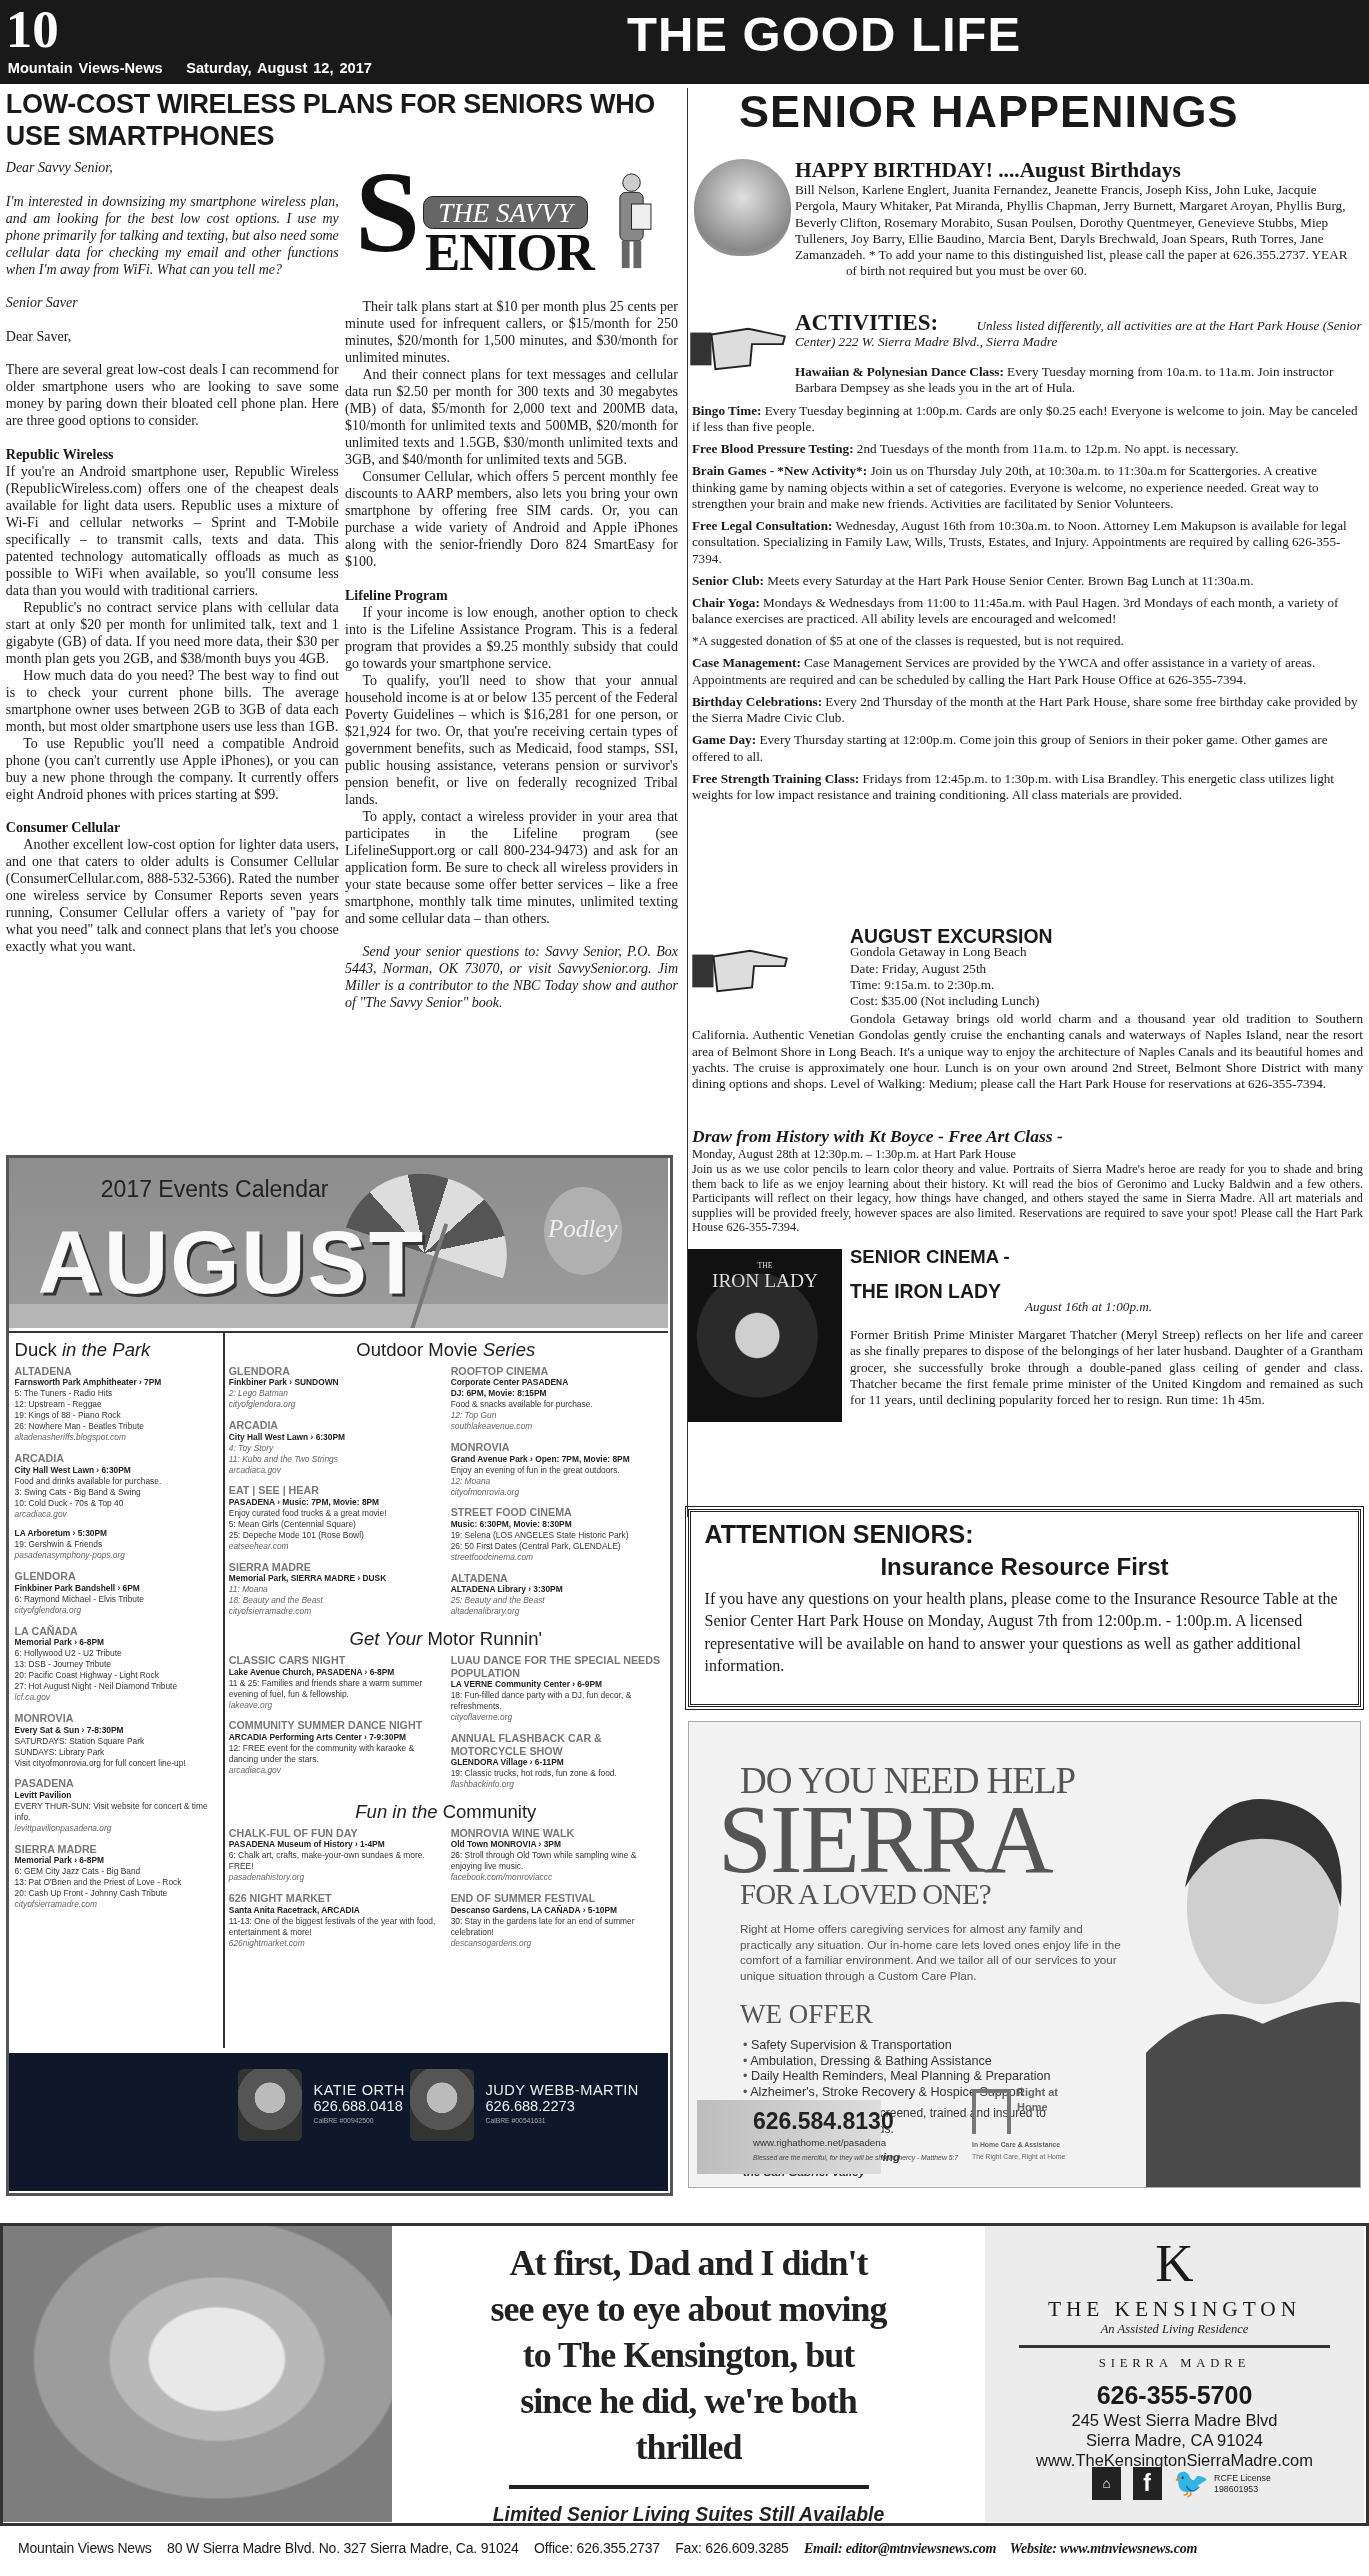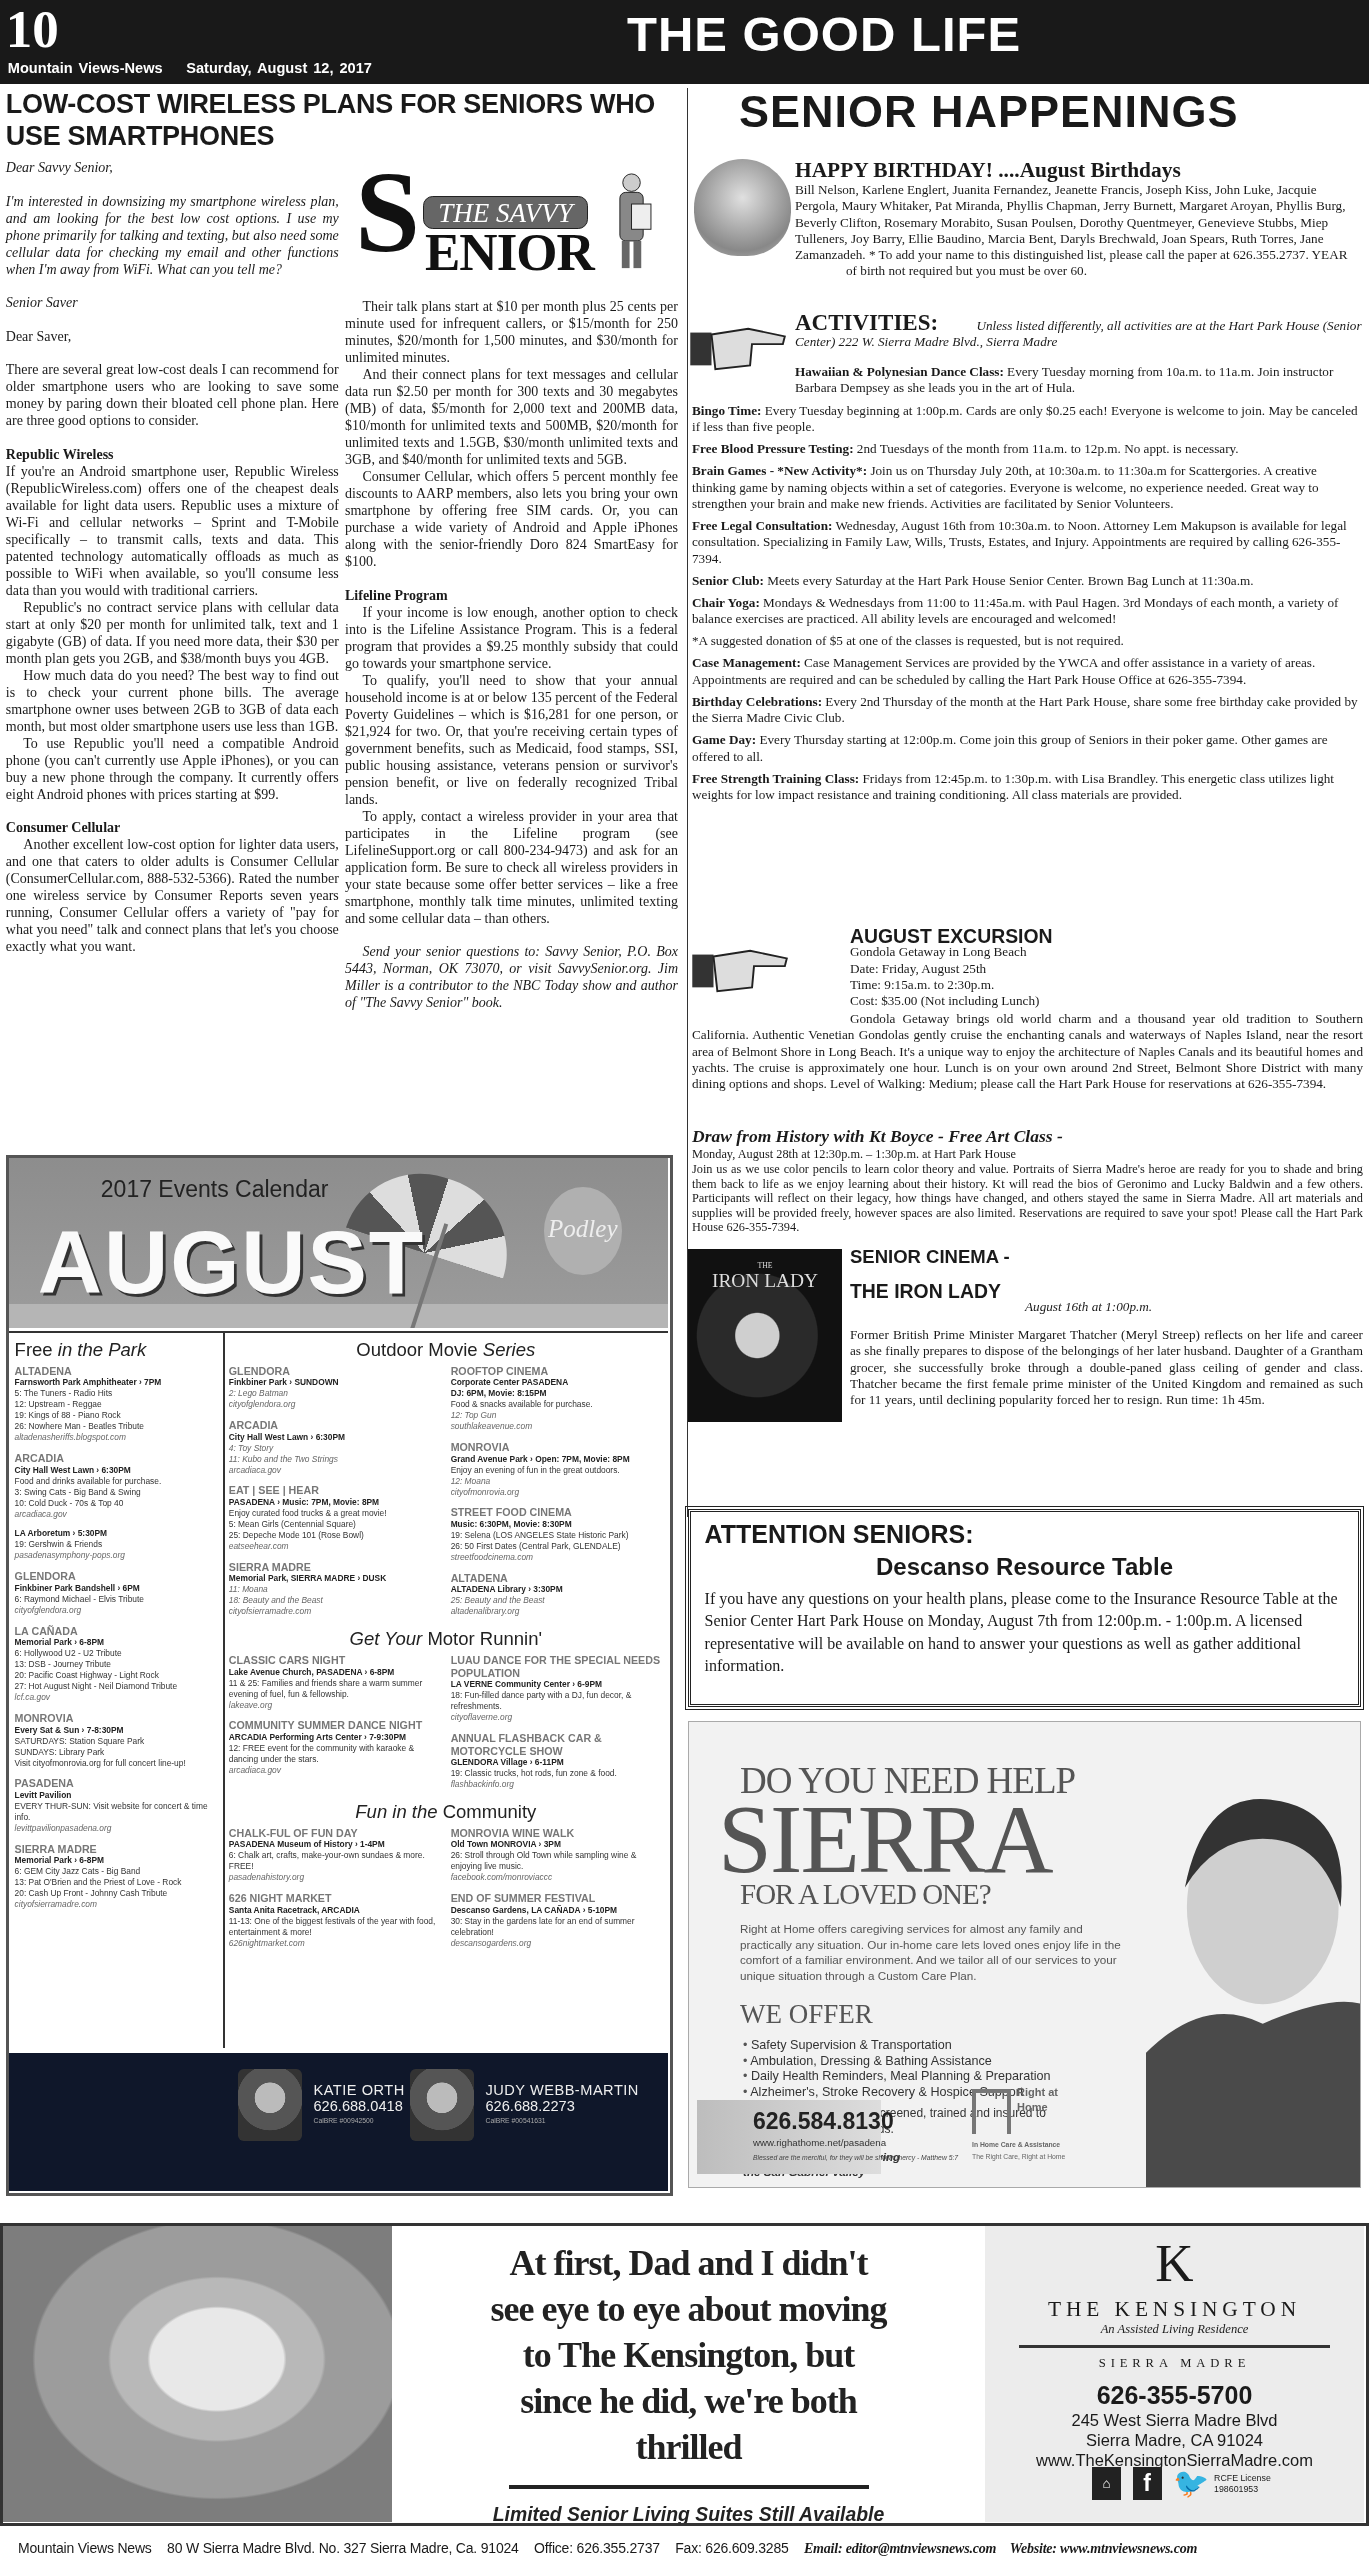--- a/index.html
+++ b/index.html
@@ -204,21 +204,21 @@
 </div>
 <div class="abs rc" style="left:850px;top:1249px;width:513px;text-align:justify">
   <div style="font-size:18.5px;font-weight:bold;font-family:'Liberation Sans',sans-serif">SENIOR CINEMA -</div>
   <div style="font-size:19.4px;font-weight:bold;font-family:'Liberation Sans',sans-serif;margin-top:17.5px">THE IRON LADY</div>
   <div class="it" style="margin-left:175px;margin-bottom:11.7px">August 16th at 1:00p.m.</div>
   <div>Former British Prime Minister Margaret Thatcher (Meryl Streep) reflects on her life and career as she finally prepares to dispose of the belongings of her later husband. Daughter of a Grantham grocer, she successfully broke through a double-paned glass ceiling of gender and class. Thatcher became the first female prime minister of the United Kingdom and remained as such for 11 years, until declining popularity forced her to resign. Run time: 1h 45m.</div>
 </div>
 
 <div class="abs ins">
   <h3>ATTENTION SENIORS:</h3>
-  <h4>Descanso Resource Table</h4>
+  <h4>Insurance Resource First</h4>
   <p>If you have any questions on your health plans, please come to the Insurance Resource Table at the Senior Center Hart Park House on Monday, August 7th from 12:00p.m. - 1:00p.m. A licensed representative will be available on hand to answer your questions as well as gather additional information.</p>
 </div>
 
 <div class="abs caring">
   <svg class="woman" viewBox="0 0 222 440">
       <ellipse cx="120" cy="150" rx="78" ry="100" fill="#cfcfcf"></ellipse>
       <path d="M40 130 Q60 30 130 40 Q210 50 200 150 Q180 80 120 80 Q70 80 40 130Z" fill="#333"></path>
       <path d="M0 440 L0 300 Q60 240 120 270 Q190 240 222 250 L222 440Z" fill="#4a4a4a"></path>
     </svg>
   <div class="t1">DO YOU NEED HELP</div>
@@ -252,21 +252,21 @@
     <div class="sky"></div>
       <div class="sand"></div>
     <div class="umb"></div>
     <div class="pole"></div>
     <div class="cal-yr">2017 Events Calendar</div>
     <div class="cal-month">AUGUST</div>
     <div class="cal-logo">Podley</div>
   </div>
   <div class="cal-body">
     <div class="cal-left">
-      <div class="sec-title"><span>Free</span><i> in the Park</i></div>
+      <div class="sec-title"><span>Duck</span><i> in the Park</i></div>
       <div class="ev">
           <div class="h">ALTADENA</div>
           <div class="v">Farnsworth Park Amphitheater › 7PM</div>
           <div>5: The Tuners - Radio Hits</div>
           <div>12: Upstream - Reggae</div>
           <div>19: Kings of 88 - Piano Rock</div>
           <div>26: Nowhere Man - Beatles Tribute</div>
           <div class="u">altadenasheriffs.blogspot.com</div>
         </div>
       <div class="ev">

